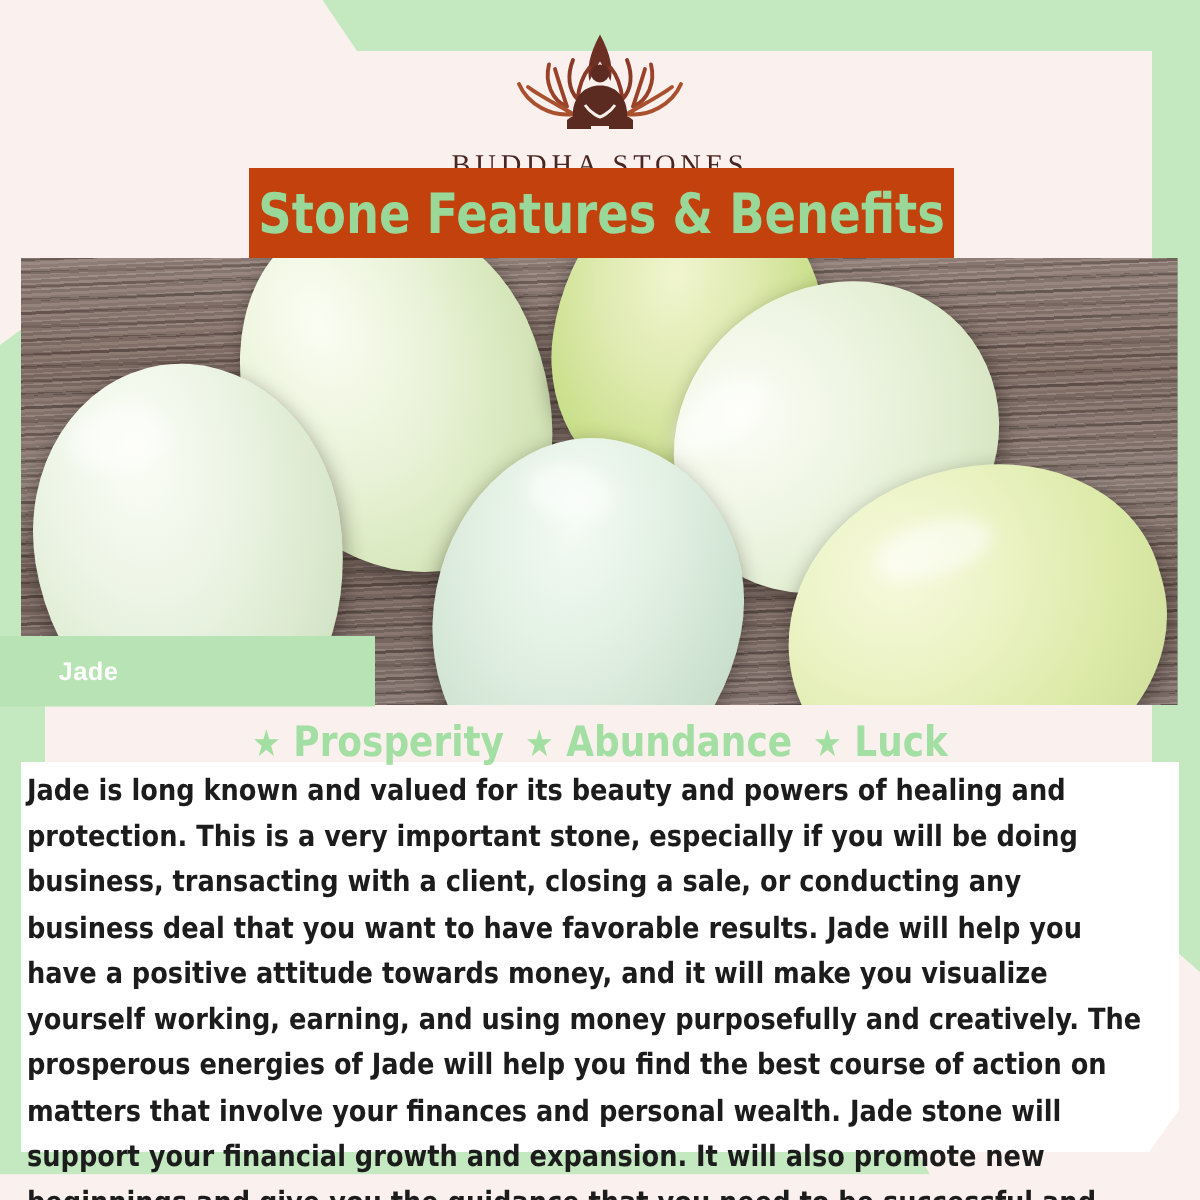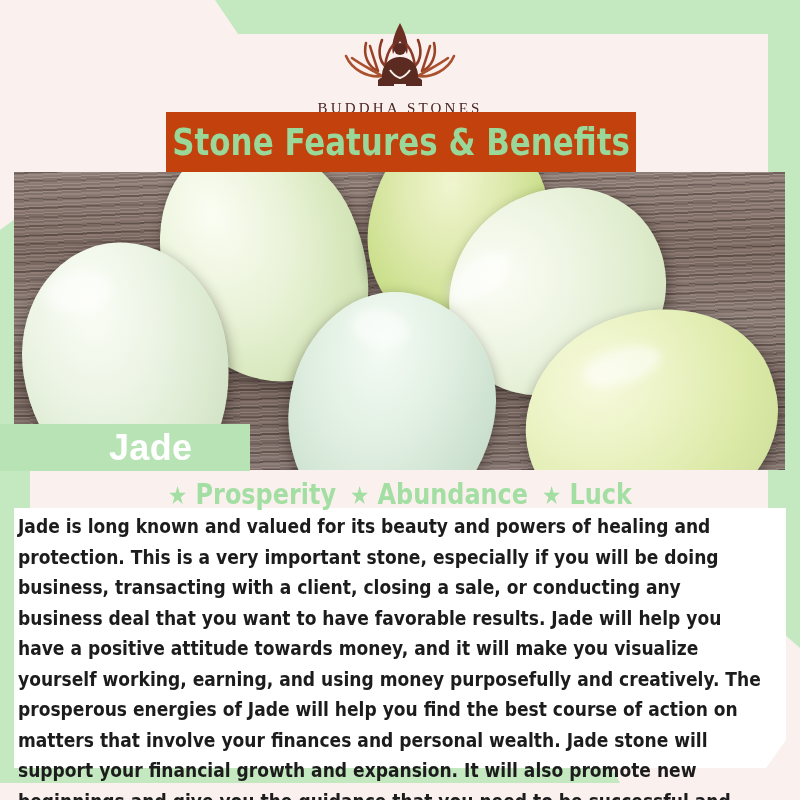--- a/index.html
+++ b/index.html
@@ -63,21 +63,21 @@
     position: absolute;
     top: 18px; left: 0;
     width: 800px;
     text-align: center;
     z-index: 3;
   }
   .logo-mark { display: block; margin: 0 auto; }
   .logo-word {
     margin-top: 4px;
     font-family: "Liberation Serif", serif;
-    font-size: 15px;
+    font-size: 19px;
     letter-spacing: 3.2px;
     color: #4a2622;
     font-weight: 400;
   }
 
   
   .title-band {
     position: absolute;
     top: 112px; left: 166px;
     width: 470px; height: 60px;
@@ -171,24 +171,24 @@
   .jade-banner {
     position: absolute;
     left: 0; top: 424px;
     width: 250px; height: 47px;
     background: #b8e3b4;
     display: flex;
     align-items: center;
     z-index: 5;
   }
   .jade-label {
-    margin-left: 109px;
+    margin-left: 39px;
     color: #ffffff;
     font-weight: 700;
-    font-size: 36px;
+    font-size: 17px;
     letter-spacing: .3px;
   }
 
   
   .keywords {
     position: absolute;
     top: 478px; left: 0;
     width: 800px;
     text-align: center;
     z-index: 4;

